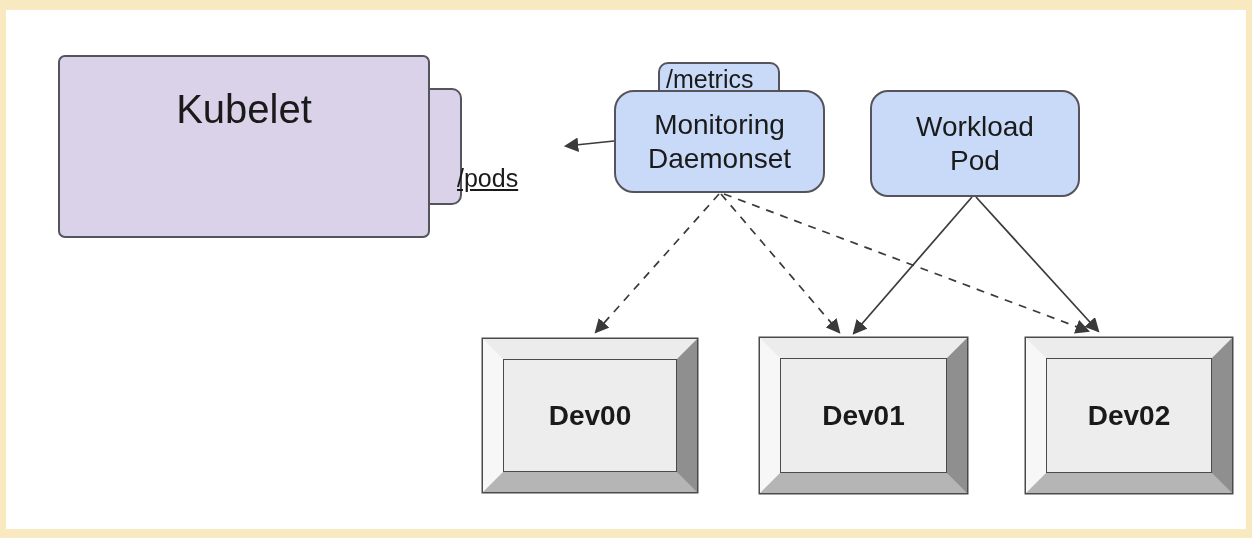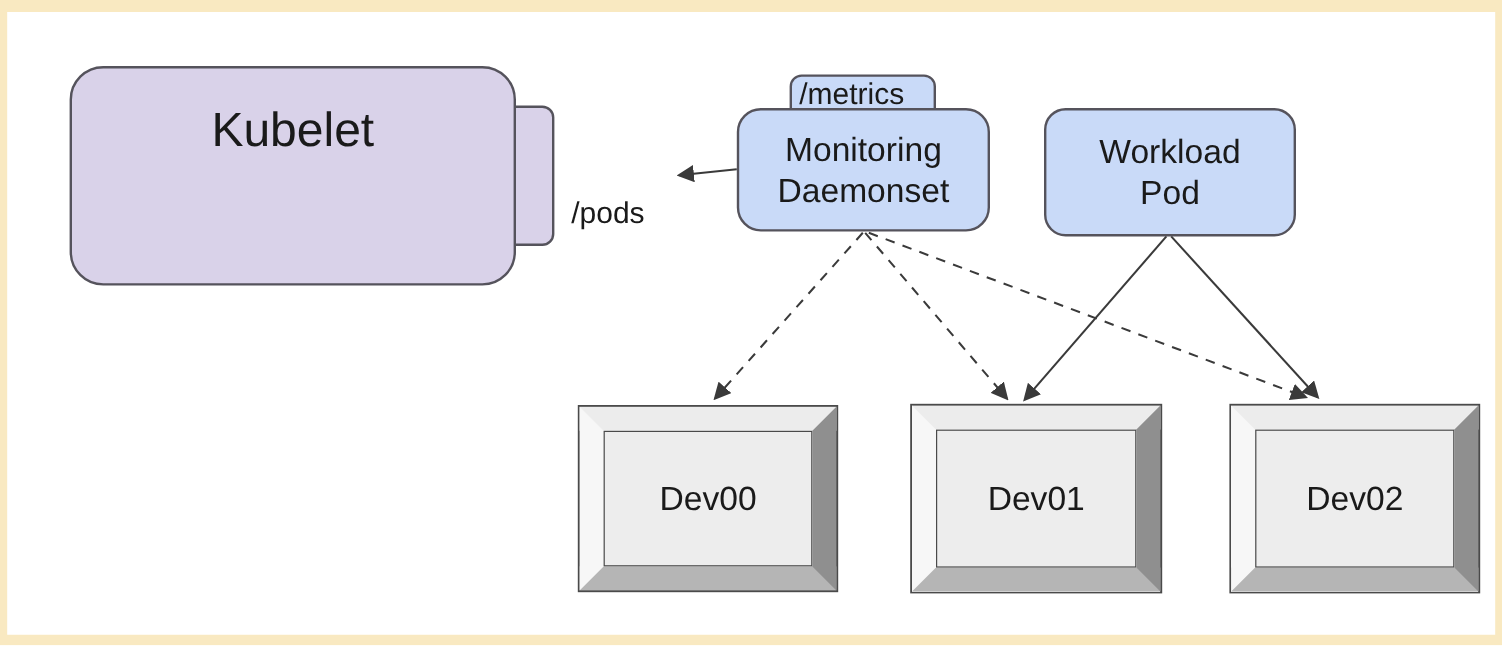--- a/index.html
+++ b/index.html
@@ -31,21 +31,21 @@
     align-items: center;
     justify-content: center;
     text-align: center;
     color: #1a1a1a;
   }
 
   .kubelet {
     left: 58px; top: 55px; width: 372px; height: 183px;
     background: #d9d2e9;
     border: 2px solid #55535c;
-    border-radius: 28px;
+    border-radius: 7px;
     align-items: flex-start;
     padding-top: 30px;
     font-size: 40px;
     z-index: 3;
   }
   .kubelet-tab {
     position: absolute;
     left: 418px; top: 88px; width: 44px; height: 117px;
     box-sizing: border-box;
     background: #d9d2e9;
@@ -76,32 +76,33 @@
 
   .endpoint-label {
     position: absolute;
     font-size: 25px;
     line-height: 28px;
     color: #1a1a1a;
     z-index: 4;
     white-space: nowrap;
     margin-top: 34px;
   }
-  .pods-label    { left: 476px; top: 130px; }
+  .pods-label    { left: 457px; top: 130px; text-decoration: underline; }
   .metrics-label { left: 666px; top: 31px; }
 
   
   .device {
     position: absolute;
     box-sizing: border-box;
     border-style: solid;
     border-width: 20px;
     border-color: #ececec #8f8f8f #b5b5b5 #f7f7f7;
     box-shadow: 0 0 0 1.5px #4a4a4a;
     z-index: 3;
+    font-weight: bold;
   }
   .device-face {
     position: absolute;
     inset: 0;
     box-sizing: border-box;
     background: #ededed;
     border: 1.5px solid #4a4a4a;
     display: flex;
     align-items: center;
     justify-content: center;

